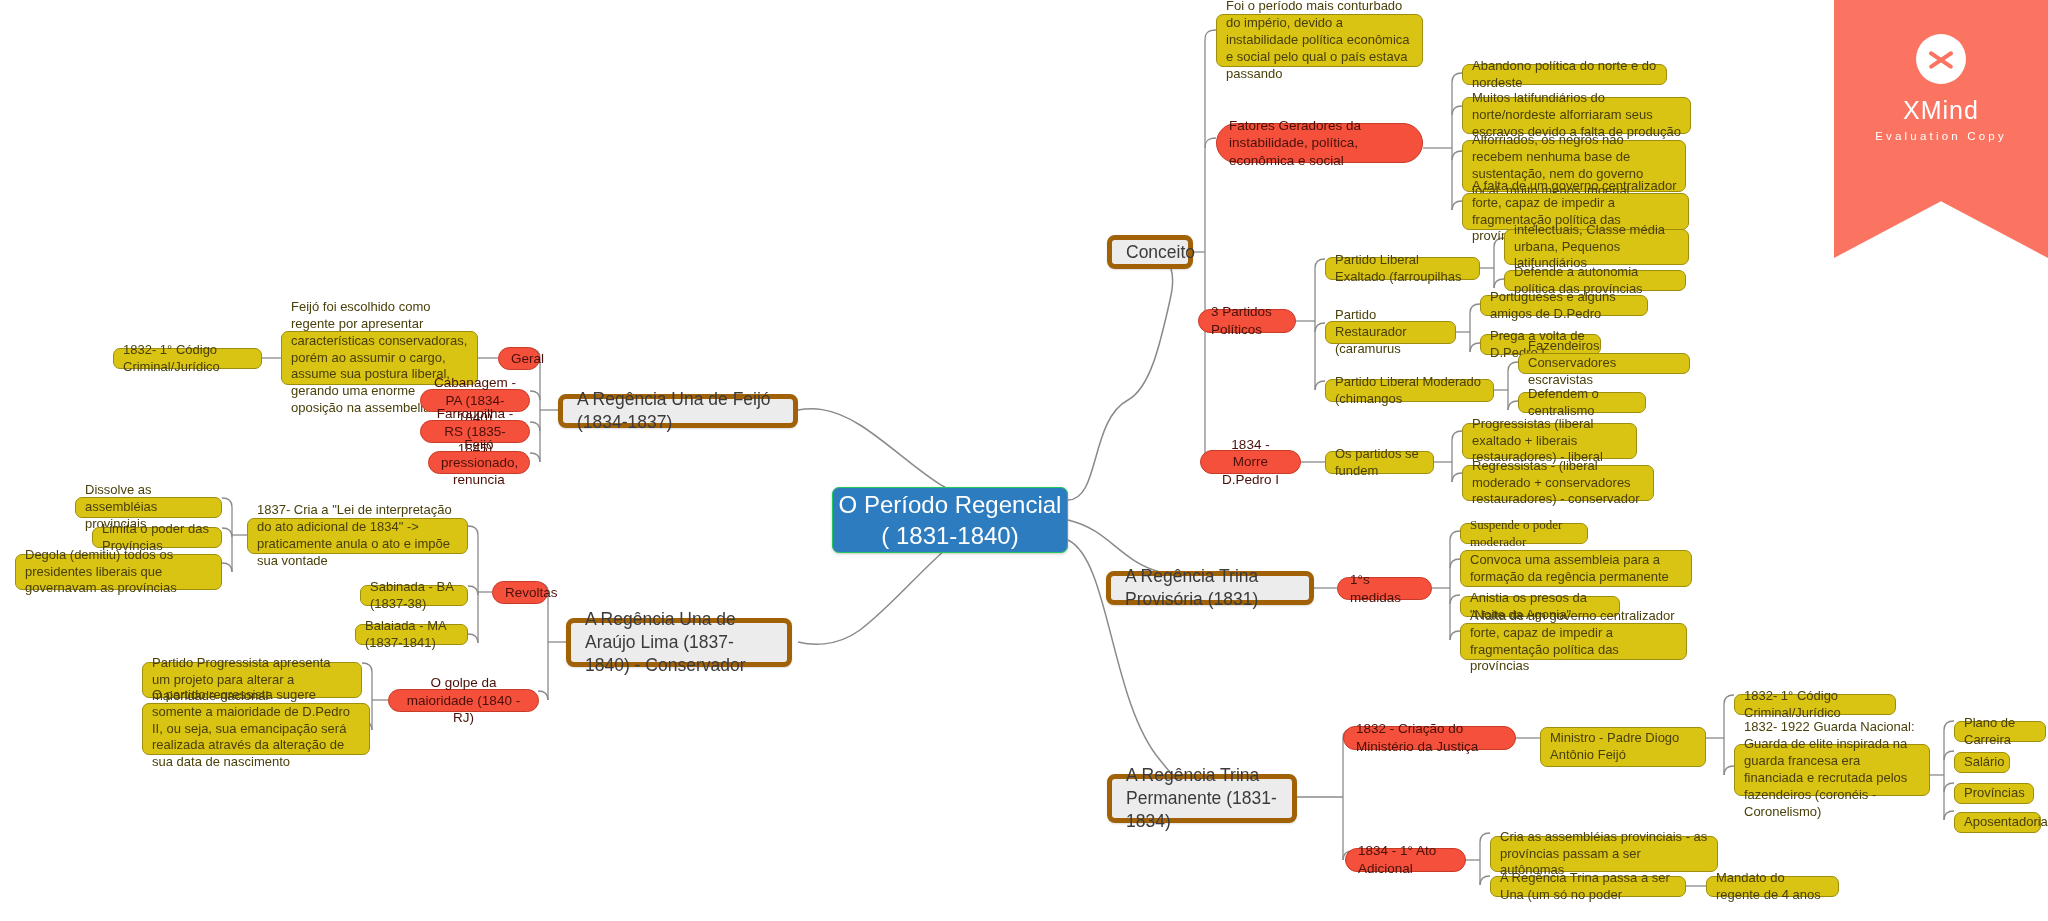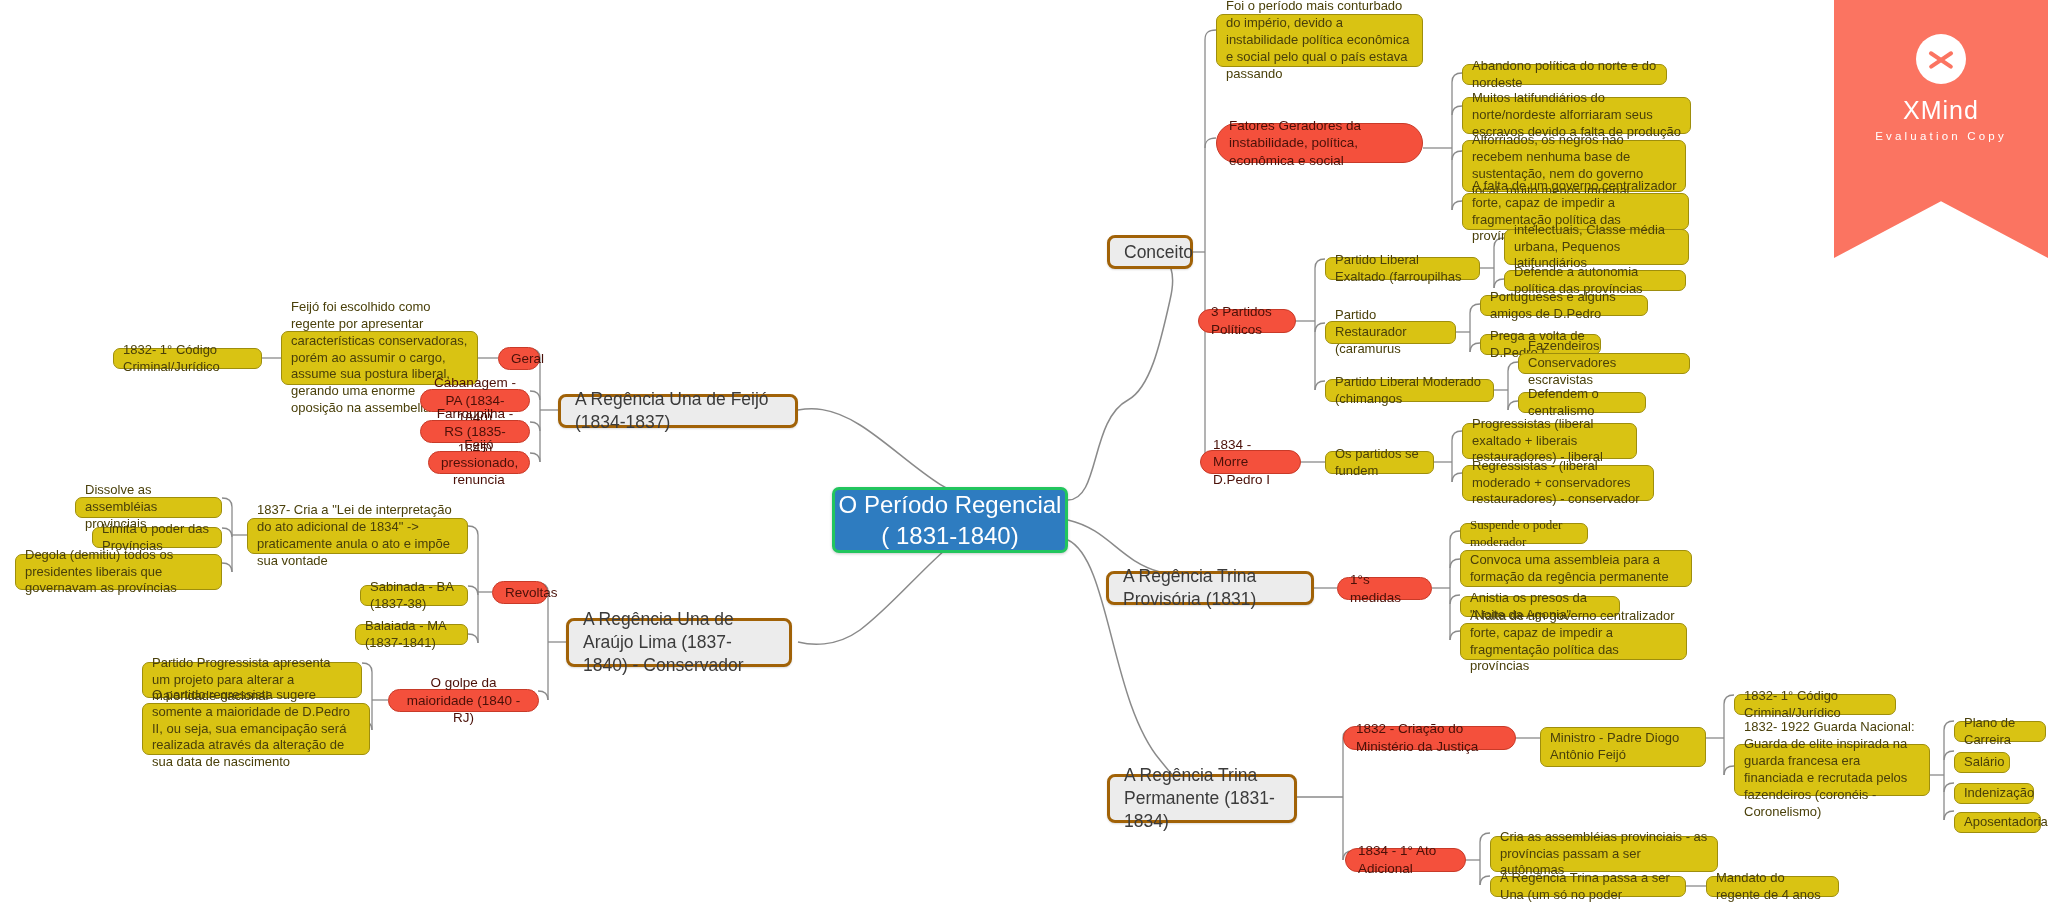--- a/index.html
+++ b/index.html
@@ -18,34 +18,34 @@
     display:flex;align-items:center;
     border-radius:9px;
     line-height:1.30;
     z-index:3;
   }
   .node span{display:block;width:100%;}
 
   
   .root{
     background:#2E7CC0;
-    border:3px solid #22c55e;
+    border:1px solid #22c55e;
     border-radius:7px;
     color:#ffffff;
     font-size:24px;
     text-align:center;
     justify-content:center;
     box-shadow:0 1px 3px rgba(0,0,0,.22);
   }
   .root span{text-align:center;}
 
   
   .grey{
     background:#ECECEC;
-    border:3px solid #a16207;
+    border:5px solid #a16207;
     color:#3B3B3B;
     font-size:17.5px;
     padding:7px 14px;
     border-radius:8px;
     box-shadow:0 1px 2px rgba(0,0,0,.14);
     justify-content:center;
   }
 
   
   .red{
@@ -271,21 +271,21 @@
   <div class="node yel" style="left:1325px;top:379px;width:169px;height:23px;">
     <span>Partido Liberal Moderado (chimangos</span>
   </div>
   <div class="node yel" style="left:1518px;top:353px;width:172px;height:21px;">
     <span>Fazendeiros Conservadores escravistas</span>
   </div>
   <div class="node yel" style="left:1518px;top:392px;width:128px;height:21px;">
     <span>Defendem o centralismo</span>
   </div>
 
-  <div class="node red" style="left:1200px;top:450px;width:101px;height:24px;">
+  <div class="node red" style="left:1200px;top:450px;width:101px;height:24px;text-align:center;">
     <span>1834 - Morre D.Pedro I</span>
   </div>
   <div class="node yel" style="left:1325px;top:451px;width:109px;height:23px;">
     <span>Os partidos se fundem</span>
   </div>
   <div class="node yel" style="left:1462px;top:423px;width:175px;height:36px;">
     <span>Progressistas (liberal exaltado + liberais restauradores) - liberal</span>
   </div>
   <div class="node yel" style="left:1462px;top:465px;width:192px;height:36px;">
     <span>Regressistas - (liberal moderado + conservadores restauradores) - conservador</span>
@@ -326,21 +326,21 @@
   <div class="node yel" style="left:1734px;top:744px;width:196px;height:52px;">
     <span>1832- 1922 Guarda Nacional: Guarda de elite inspirada na guarda francesa era financiada e recrutada pelos fazendeiros (coronéis - Coronelismo)</span>
   </div>
   <div class="node yel" style="left:1954px;top:721px;width:92px;height:21px;">
     <span>Plano de Carreira</span>
   </div>
   <div class="node yel" style="left:1954px;top:752px;width:56px;height:21px;">
     <span>Salário</span>
   </div>
   <div class="node yel" style="left:1954px;top:783px;width:80px;height:21px;">
-    <span>Indenização</span>
+    <span>Províncias</span>
   </div>
   <div class="node yel" style="left:1954px;top:812px;width:87px;height:21px;">
     <span>Aposentadoria</span>
   </div>
 
   <div class="node red" style="left:1345px;top:848px;width:121px;height:24px;">
     <span>1834 - 1° Ato Adicional</span>
   </div>
   <div class="node yel" style="left:1490px;top:836px;width:228px;height:36px;">
     <span>Cria as assembléias provinciais - as províncias passam a ser autônomas</span>

